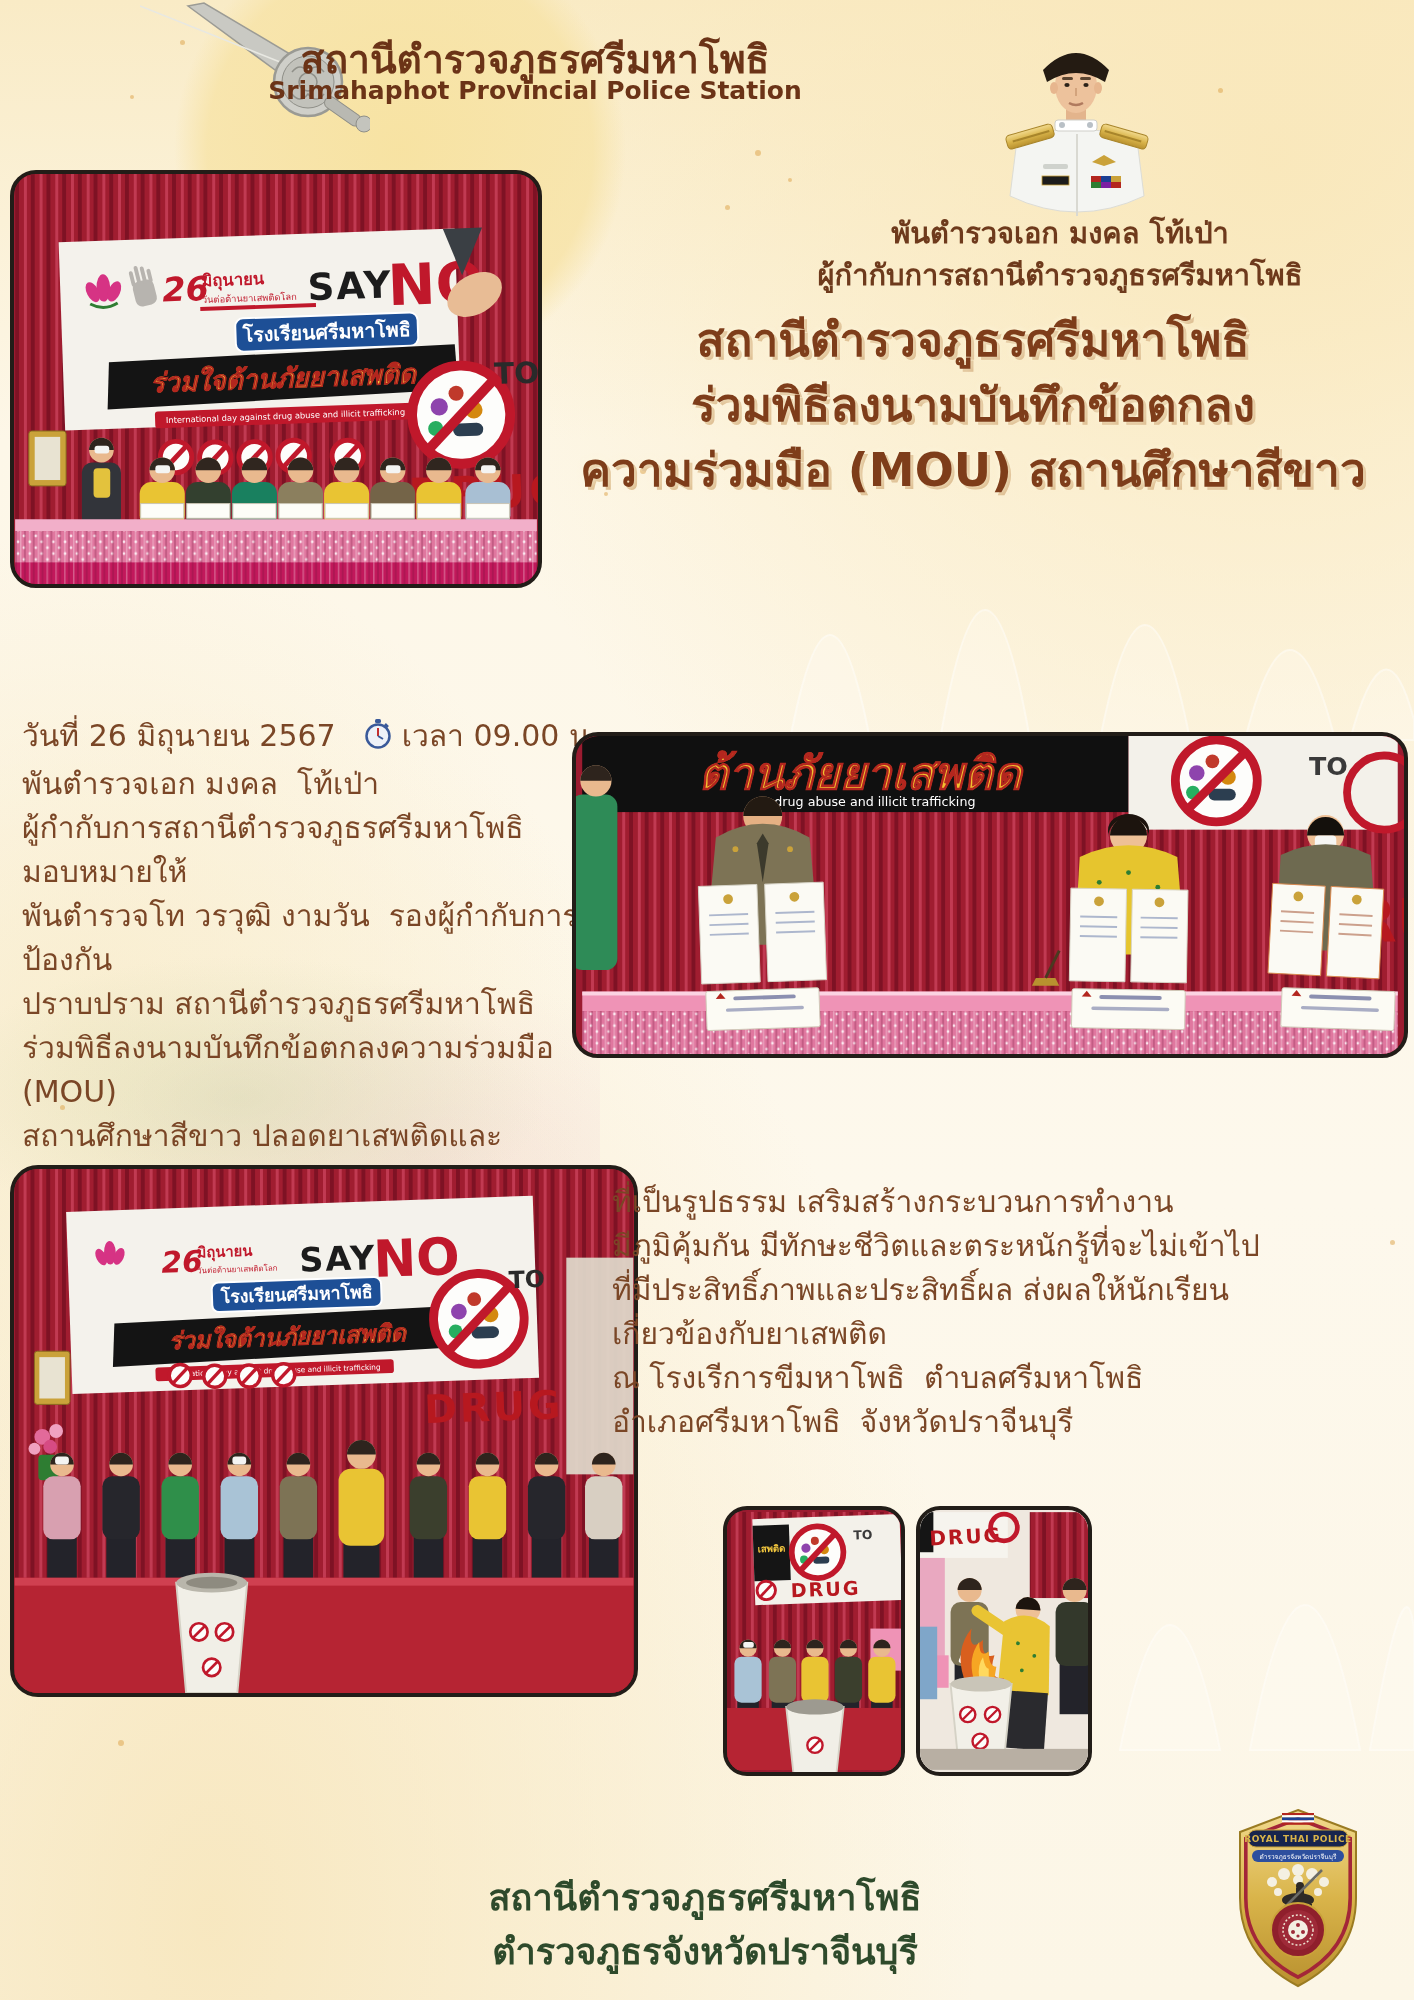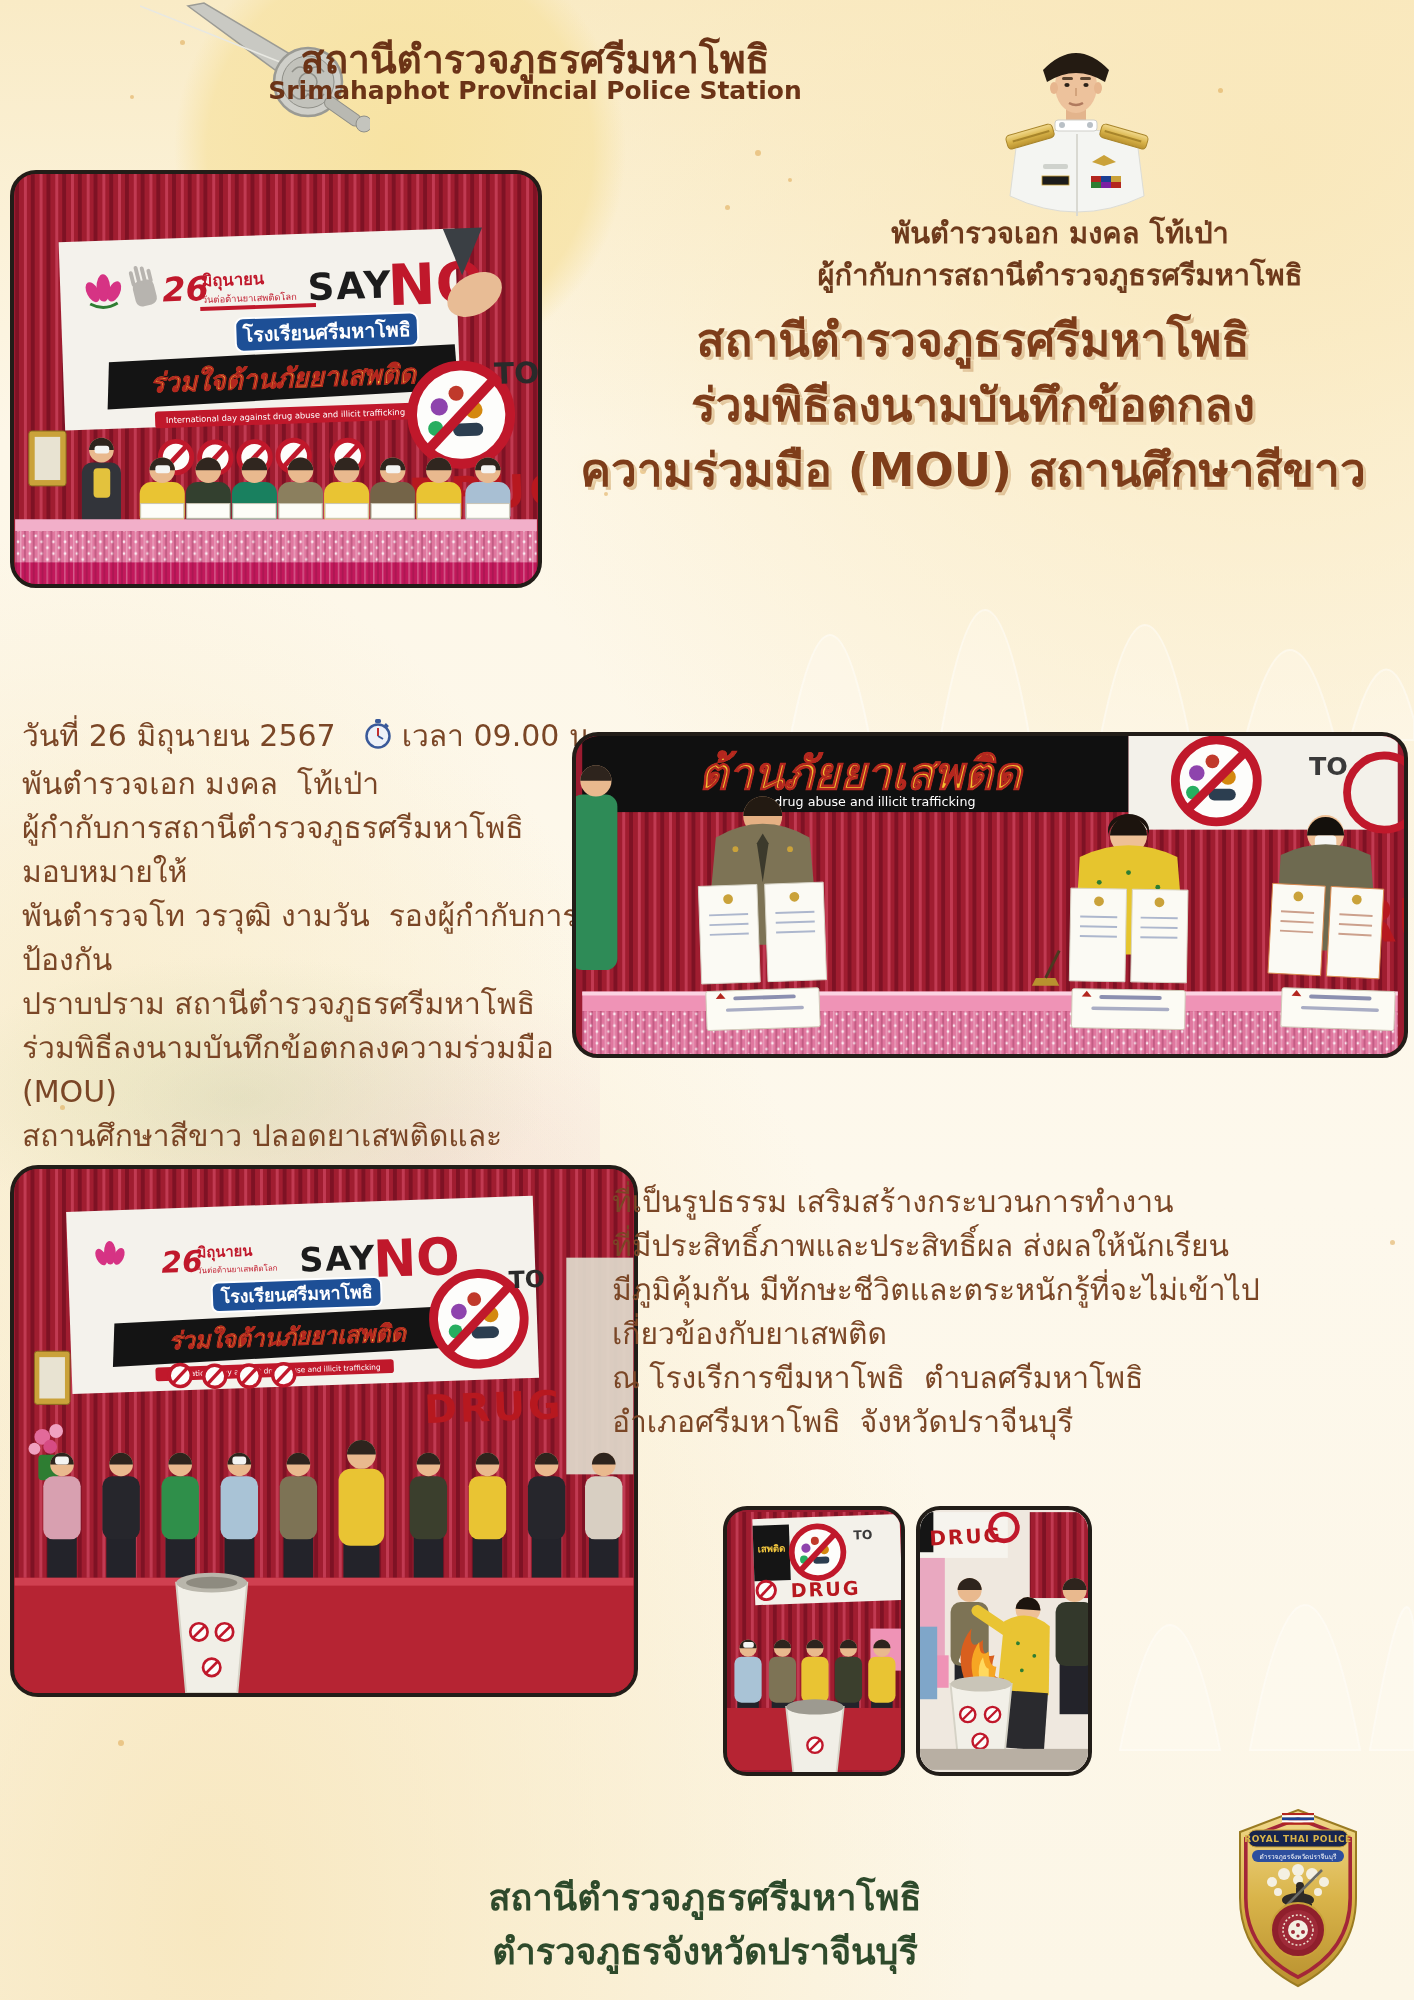--- a/index.html
+++ b/index.html
@@ -464,22 +464,22 @@
       <ellipse cx="0" cy="-28" rx="26" ry="6" fill="#8e8b80"></ellipse>
       <use href="#nosym" transform="translate(-13,22) scale(.55)"></use>
       <use href="#nosym" transform="translate(13,22) scale(.55)"></use>
       <use href="#nosym" transform="translate(0,58) scale(.55)"></use>
     </g>
   </svg>
   </div>
 
   <div class="abs txt" style="left:612px;top:1180px;width:800px">
     <div class="txt-line">ที่เป็นรูปธรรม เสริมสร้างกระบวนการทำงาน</div>
+    <div class="txt-line">มีภูมิคุ้มกัน มีทักษะชีวิตและตระหนักรู้ที่จะไม่เข้าไป</div>
     <div class="txt-line">ที่มีประสิทธิ์ภาพและประสิทธิ์ผล ส่งผลให้นักเรียน</div>
-    <div class="txt-line">มีภูมิคุ้มกัน มีทักษะชีวิตและตระหนักรู้ที่จะไม่เข้าไป</div>
     <div class="txt-line">เกี่ยวข้องกับยาเสพติด</div>
     <div class="txt-line">ณ โรงเรีการขีมหาโพธิ  ตำบลศรีมหาโพธิ</div>
     <div class="txt-line">อำเภอศรีมหาโพธิ  จังหวัดปราจีนบุรี</div>
   </div>
 
   <div class="photo" style="left:723px;top:1506px;width:182px;height:270px;border-radius:24px">
   <svg viewBox="0 0 182 270">
     <rect width="182" height="270" fill="url(#curt)"></rect>
     <g transform="rotate(-2 100 50)">
       <rect x="28" y="5" width="154" height="90" fill="#f3f1ea"></rect>

